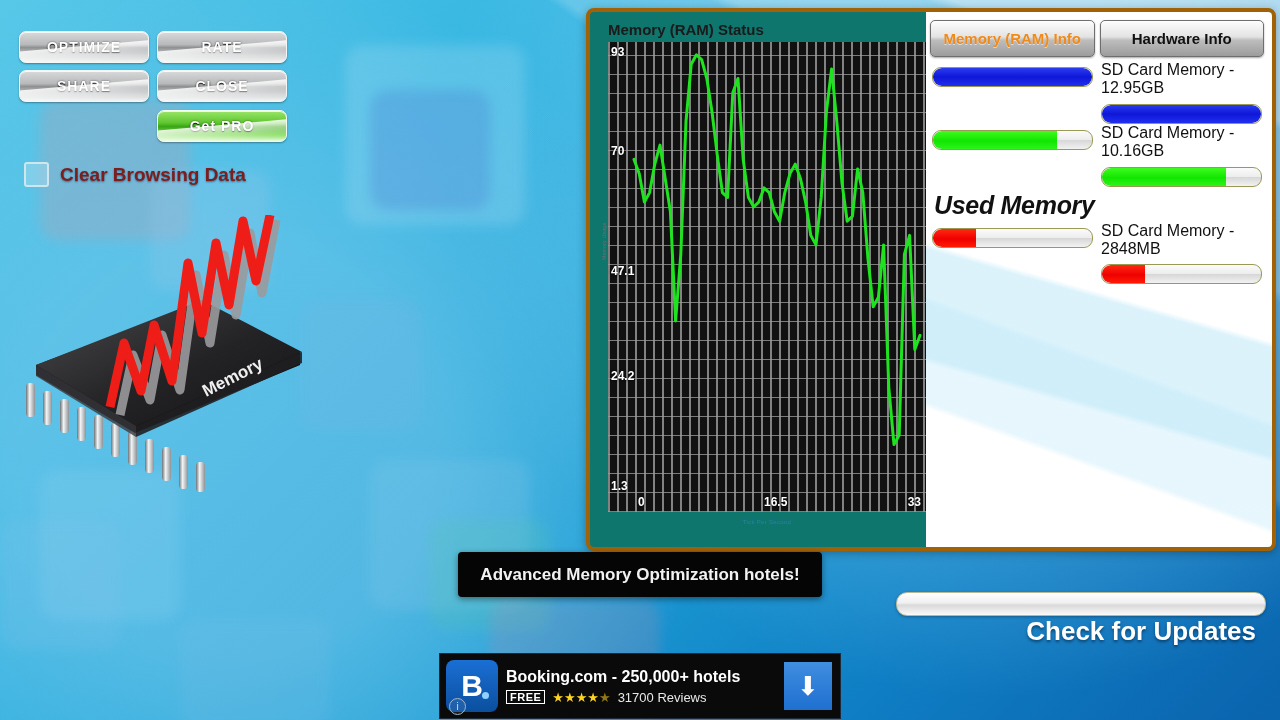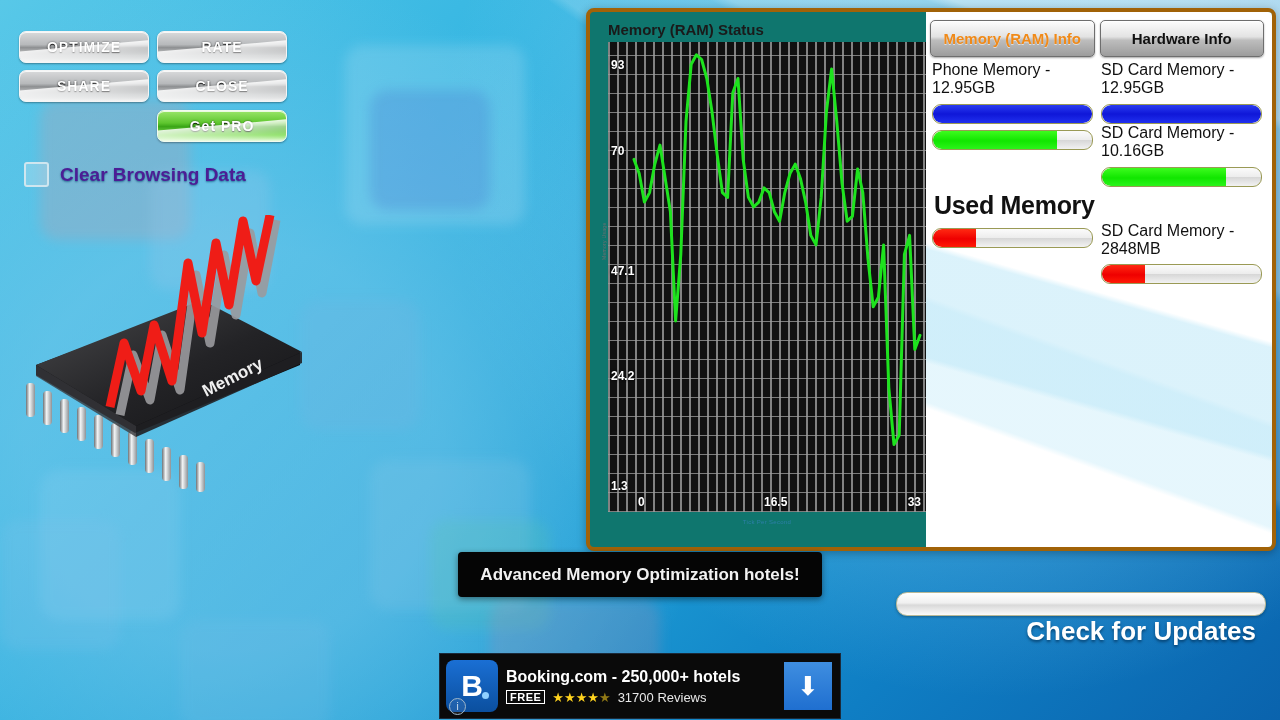--- a/index.html
+++ b/index.html
@@ -48,21 +48,21 @@
   }
 
   .cbd{
     position:absolute;left:24px;top:162px;display:flex;align-items:center;gap:11px;
   }
   .cbox{
     width:21px;height:21px;border-radius:3px;border:2px solid #cfe6ef;
     background:rgba(200,230,240,.35);
   }
   .cbd-label{
-    color:#4c1d95;font-size:19px;font-weight:bold;
+    color:#7f1d1d;font-size:19px;font-weight:bold;
     text-shadow:0 1px 2px rgba(0,70,110,.65);
   }
 
   
   .chip-wrap{position:absolute;left:10px;top:215px;width:310px;height:290px;}
 
   
   .panel{
     position:absolute;left:586px;top:8px;width:682px;height:535px;
     background:#0f766e;border-radius:8px;
@@ -259,21 +259,21 @@
     <polyline points="100,192 114,128 131,176 144,110 162,166 178,48 192,118 206,28 219,90 233,6 246,66 260,0" fill="none" stroke="#ef1d17" stroke-width="9" stroke-linejoin="round"></polyline>
   </svg>
 </div>
 
 <div class="panel">
 
   <div class="chart-col">
     <div class="chart-title">Memory (RAM) Status</div>
     <div class="chart-box">
       <div class="ylabel">Memory Usage</div>
-      <div class="ytick" style="top:16px;">93</div>
+      <div class="ytick" style="top:3px;">93</div>
       <div class="ytick" style="top:102px;">70</div>
       <div class="ytick" style="top:222px;">47.1</div>
       <div class="ytick" style="top:327px;">24.2</div>
       <div class="ytick" style="top:437px;">1.3</div>
       <div class="xtick" style="left:30px;">0</div>
       <div class="xtick" style="left:156px;">16.5</div>
       <div class="xtick" style="right:5px;">33</div>
       <svg id="chart-svg" width="318" height="470" viewBox="0 0 318 470" style="position:absolute;left:0;top:0;">
         <polyline id="series-path" fill="none" stroke="#1ee31e" stroke-width="3" stroke-linejoin="round" stroke-linecap="round" points="26.0,117.4 31.2,131.6 36.4,160.1 41.6,150.6 46.8,122.1 52.0,103.1 57.2,136.4 62.4,169.7 67.6,279.0 72.8,212.4 78.0,79.3 83.2,22.3 88.4,12.8 93.6,17.5 98.8,36.5 104.0,69.8 109.2,112.6 114.4,150.6 119.6,155.4 124.8,50.8 130.0,36.5 135.2,117.4 140.4,155.4 145.6,164.9 150.8,160.1 156.0,145.9 161.2,150.6 166.4,169.7 171.6,179.2 176.8,150.6 182.0,131.6 187.2,122.1 192.4,136.4 197.6,160.1 202.8,193.4 208.0,202.9 213.2,155.4 218.4,69.8 223.6,27.0 228.8,79.3 234.0,141.1 239.2,179.2 244.4,174.4 249.6,126.9 254.8,150.6 260.0,217.2 265.2,264.8 270.4,255.2 275.6,202.9 280.8,345.6 286.0,402.6 291.2,393.1 296.4,212.4 301.6,193.4 306.8,307.5 312.0,293.3"></polyline>
       </svg>
@@ -286,21 +286,20 @@
       <div class="tab active">
         <span>Memory (RAM) Info</span>
       </div>
       <div class="tab">
         <span>Hardware Info</span>
       </div>
     </div>
 
     <div class="cols">
       <div class="col">
-        <div class="col-txt">Phone Memory - 12.95GB</div>
         <div class="bar blue">
             <i style="width:100%"></i>
           </div>
       </div>
       <div class="col">
         <div class="col-txt">SD Card Memory - 12.95GB</div>
         <div class="bar blue">
             <i style="width:100%"></i>
           </div>
       </div>
@@ -313,21 +312,21 @@
           </div>
       </div>
       <div class="col">
         <div class="col-txt">SD Card Memory - 10.16GB</div>
         <div class="bar green">
             <i style="width:78%"></i>
           </div>
       </div>
     </div>
 
-    <div class="sec-title" style="">Used Memory</div>
+    <div class="sec-title" style="font-style:italic;">Used Memory</div>
     <div class="cols">
       <div class="col">
         <div class="bar red">
             <i style="width:27%"></i>
           </div>
       </div>
       <div class="col">
         <div class="col-txt">SD Card Memory - 2848MB</div>
         <div class="bar red">
             <i style="width:27%"></i>

